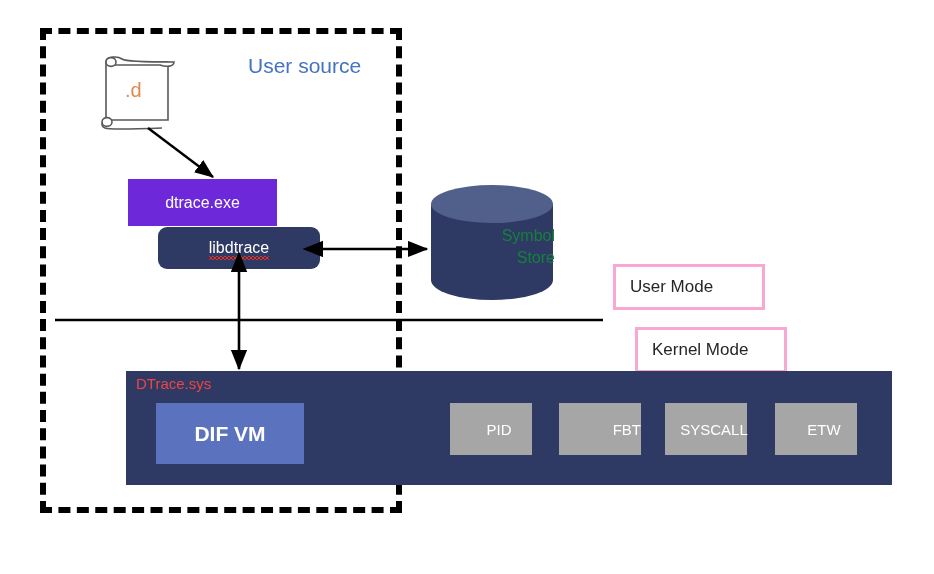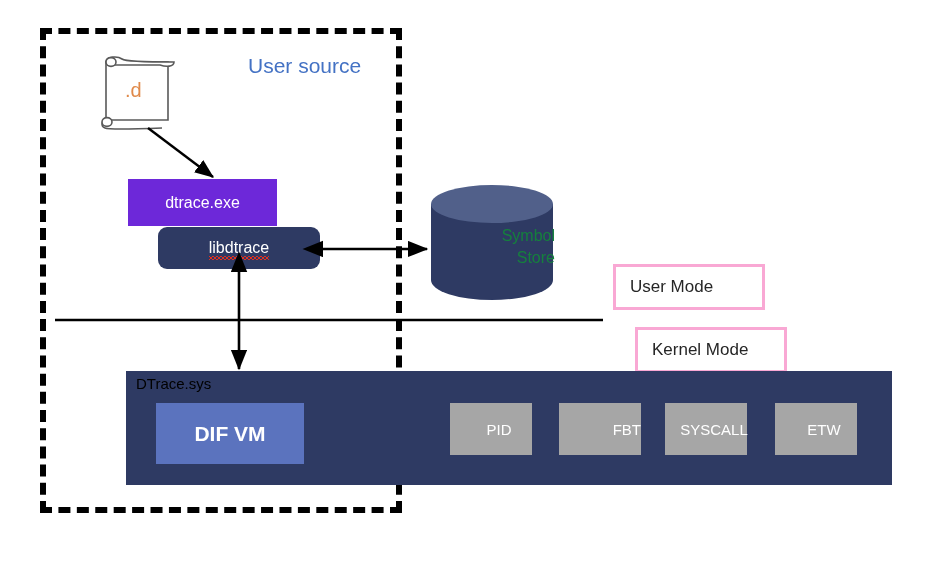--- a/index.html
+++ b/index.html
@@ -133,21 +133,21 @@
   #kernel-band {
     left: 126px;
     top: 371px;
     width: 766px;
     height: 114px;
     background: #2E3A63;
   }
   #dtrace-sys-label {
     left: 136px;
     top: 375px;
-    color: #000000;
+    color: #ef4444;
     font-size: 15px;
   }
   #dif-vm-box {
     left: 156px;
     top: 403px;
     width: 148px;
     height: 61px;
     background: #5B73BE;
     display: flex;
     align-items: center;

